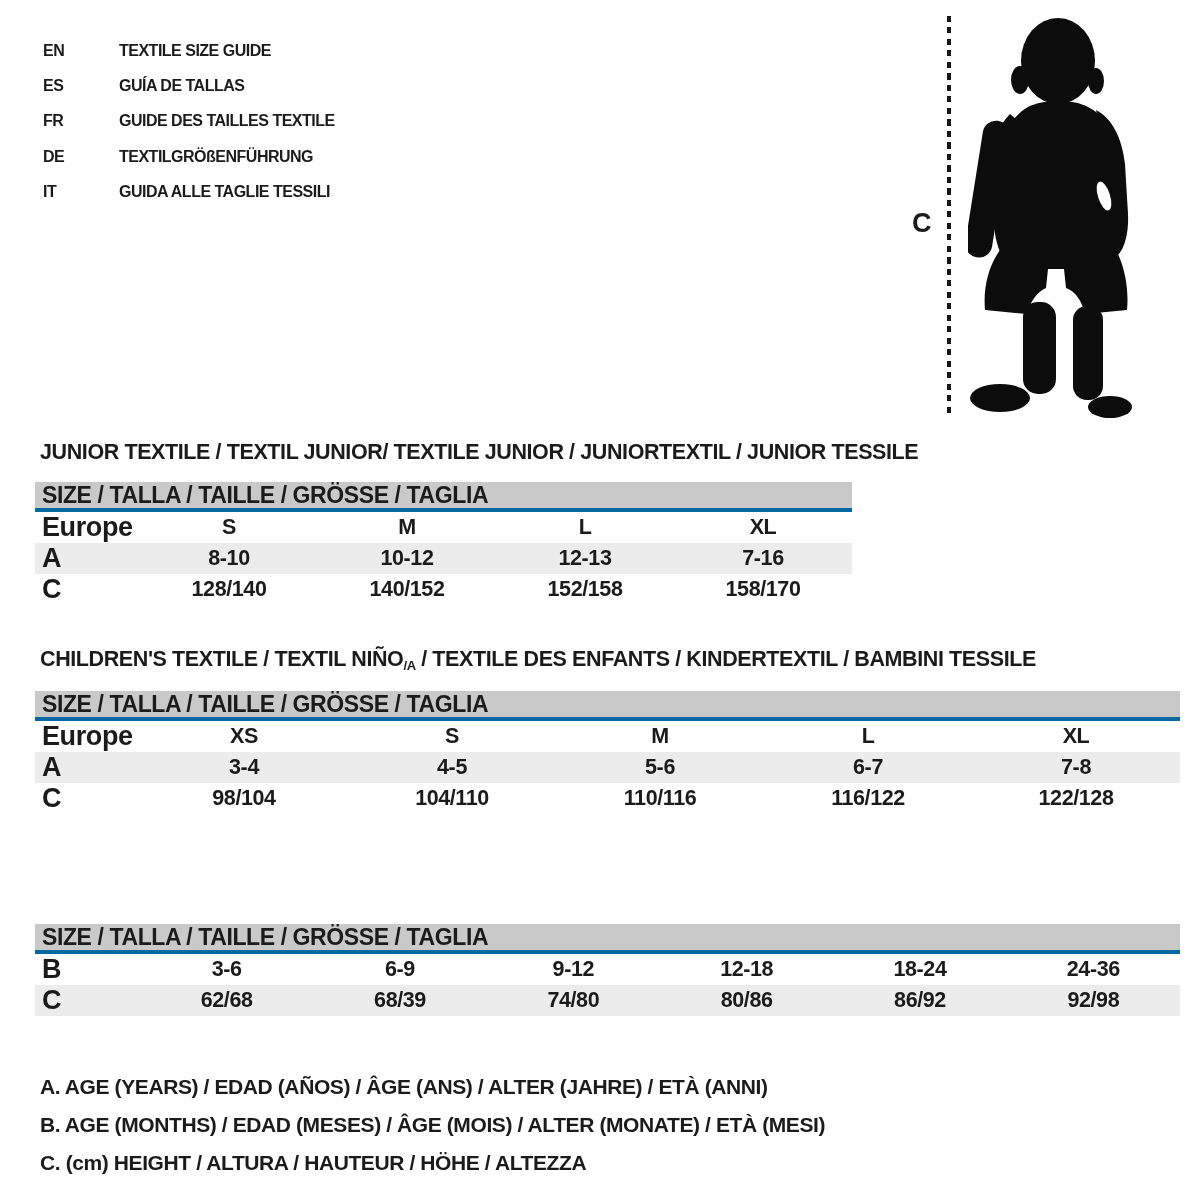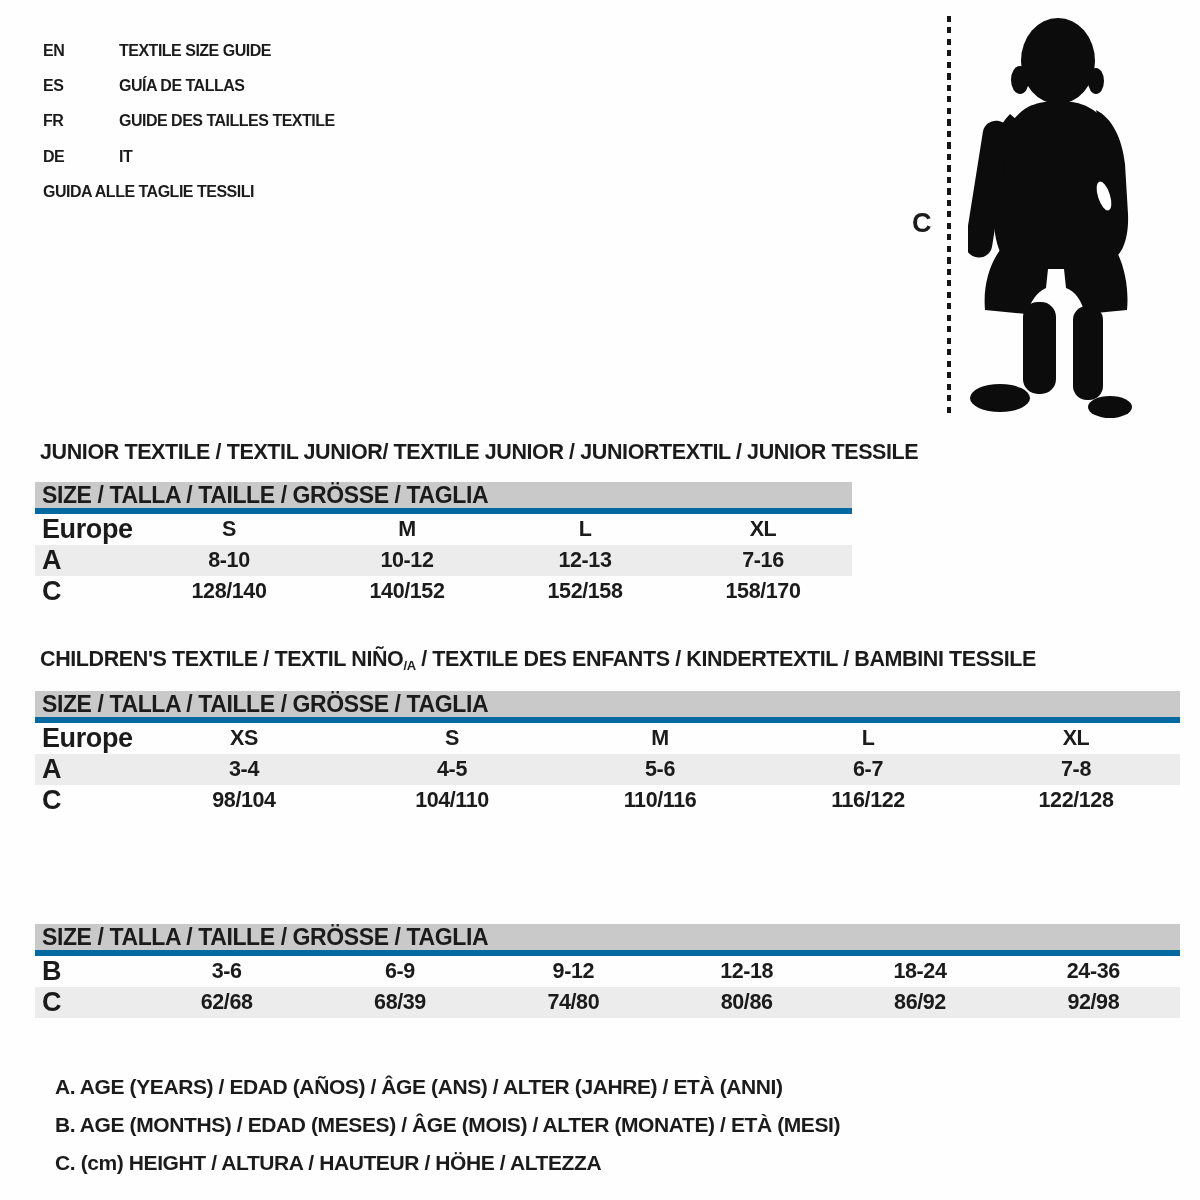--- a/index.html
+++ b/index.html
@@ -18,48 +18,49 @@
     background:repeating-linear-gradient(to bottom,#151515 0 6px,transparent 6px 11.5px);
   }
   .measure-label{position:absolute;left:912px;top:208px;font-size:27px;font-weight:700;}
   .baby-svg{position:absolute;left:968px;top:14px;width:170px;height:405px;}
   
   .sec-title{position:absolute;left:40px;font-size:21.5px;font-weight:700;letter-spacing:-0.4px;white-space:nowrap;line-height:33px;}
   .sec-title .sub{font-size:13px;vertical-align:-4px;font-weight:700;}
   
   .sg-table{position:absolute;left:35px;}
   .size-bar{
-    height:26px;line-height:26px;background:#c9c9c9;border-bottom:6px solid #0369a1;
+    height:26px;line-height:26px;background:#c9c9c9;border-bottom:4px solid #0369a1;
     font-size:23px;font-weight:700;letter-spacing:-0.4px;padding-left:7px;white-space:nowrap;
   }
   .trow{display:grid;align-items:center;height:31px;}
   .cols4{grid-template-columns:105px repeat(4,1fr);}
   .cols5{grid-template-columns:105px repeat(5,1fr);}
   .cols6{grid-template-columns:105px repeat(6,1fr);}
   .trow.shaded{background:#ececec;}
   .tlabel{font-size:27px;font-weight:700;padding-left:7px;letter-spacing:-0.4px;}
   .tcell{font-size:21.5px;font-weight:700;text-align:center;letter-spacing:-0.4px;}
   
   .legend{position:absolute;left:40px;top:1068px;}
-  .legend-line{font-size:21px;font-weight:700;letter-spacing:-0.4px;line-height:38px;white-space:nowrap;margin-left:15px;}
+  .legend-line{font-size:21px;font-weight:700;letter-spacing:-0.4px;line-height:38px;white-space:nowrap;}
   .w1{width:817px;} .w2{width:1145px;}
 </style>
 </head>
 <body>
 
 <div class="canvas">
 
   <div class="lang-block">
     <div class="lang-code">EN</div>
     <div class="lang-label">TEXTILE SIZE GUIDE</div>
     <div class="lang-code">ES</div>
     <div class="lang-label">GUÍA DE TALLAS</div>
     <div class="lang-code">FR</div>
     <div class="lang-label">GUIDE DES TAILLES TEXTILE</div>
     <div class="lang-code">DE</div>
+    <div class="lang-label">TEXTILGRÖßENFÜHRUNG</div>
     <div class="lang-code">IT</div>
     <div class="lang-label">GUIDA ALLE TAGLIE TESSILI</div>
   </div>
 
   <div class="measure-line"></div>
   <div class="measure-label">C</div>
   <svg class="baby-svg" viewBox="0 0 170 405" xmlns="http://www.w3.org/2000/svg">
     <g fill="#0c0c0c">
 
       <ellipse cx="90" cy="47" rx="37" ry="43"></ellipse>

